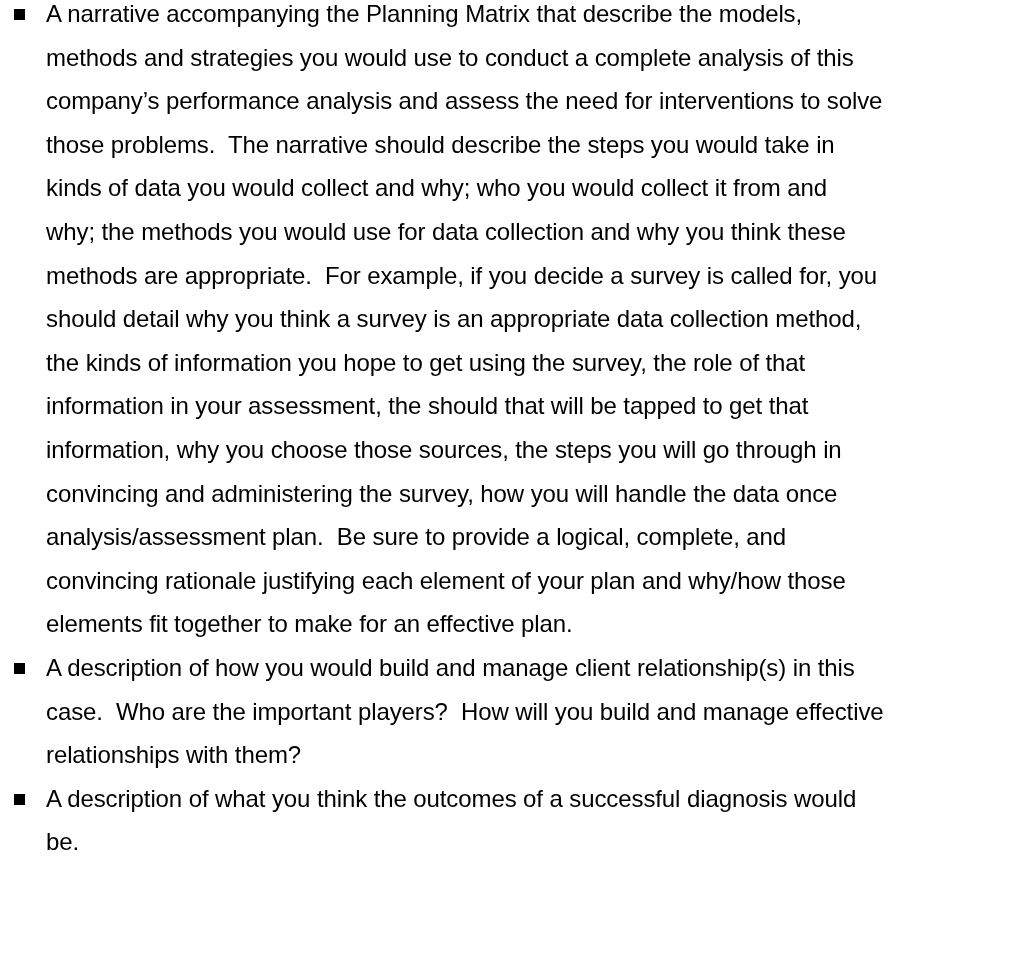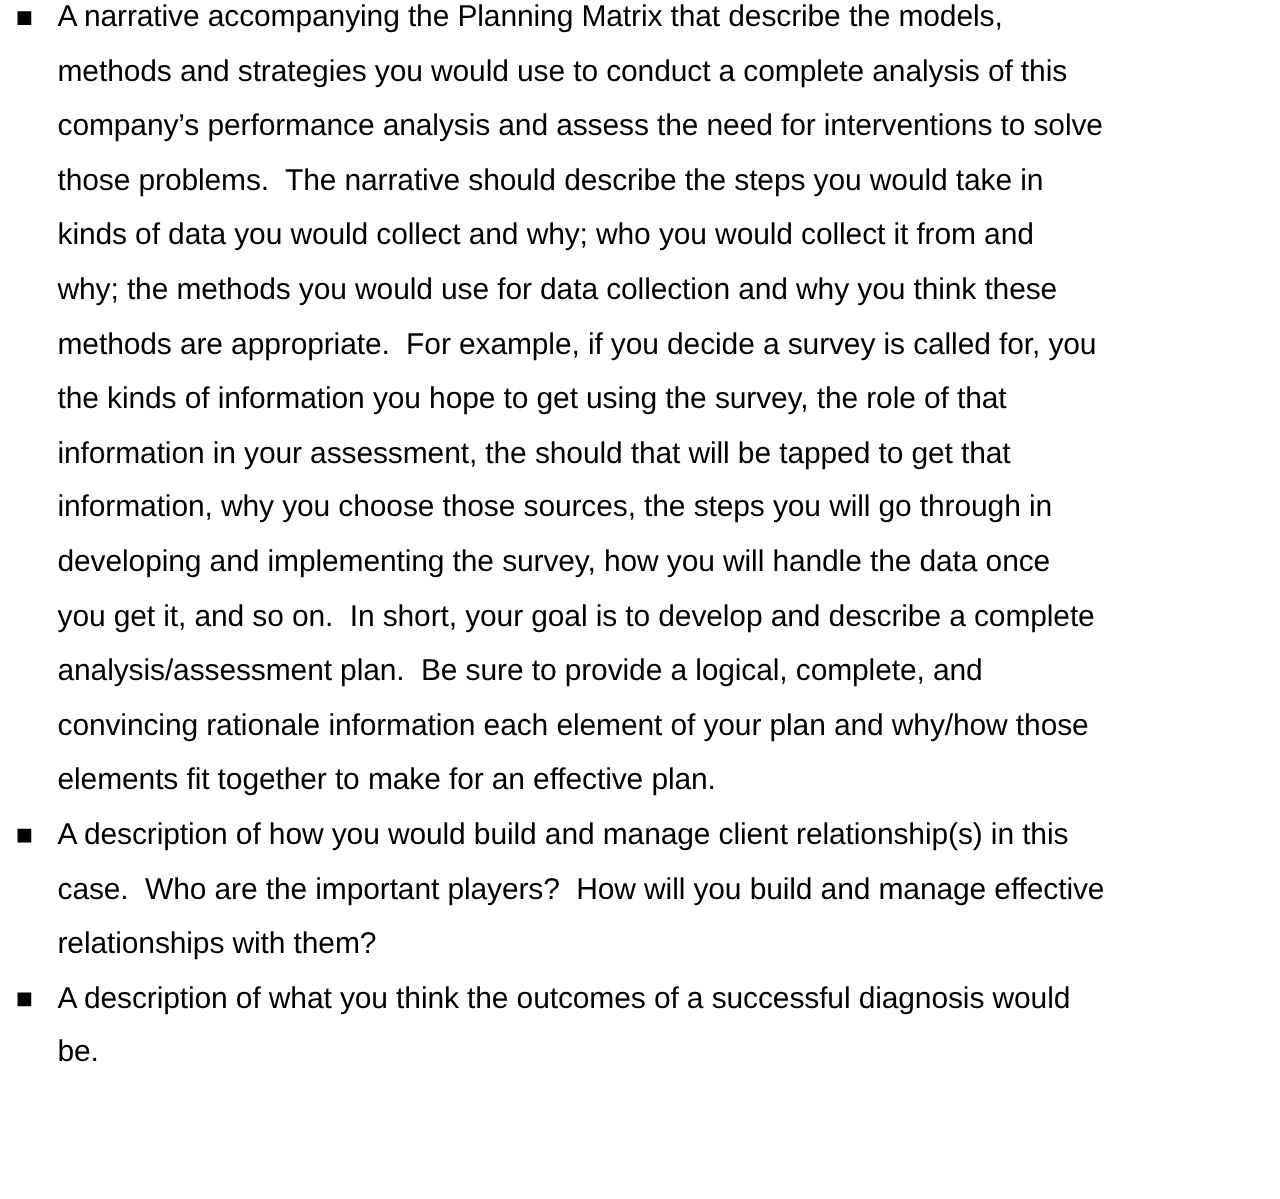--- a/index.html
+++ b/index.html
@@ -52,27 +52,27 @@
   <ul class="bullet-list">
       <li class="bullet-item">
         <span class="bullet-square" style="background: rgb(0, 0, 0);"></span>
         <div class="text-line">A narrative accompanying the Planning Matrix that describe the models,</div>
         <div class="text-line">methods and strategies you would use to conduct a complete analysis of this</div>
         <div class="text-line">company’s performance analysis and assess the need for interventions to solve</div>
         <div class="text-line">those problems.  The narrative should describe the steps you would take in</div>
         <div class="text-line">kinds of data you would collect and why; who you would collect it from and</div>
         <div class="text-line">why; the methods you would use for data collection and why you think these</div>
         <div class="text-line">methods are appropriate.  For example, if you decide a survey is called for, you</div>
+        <div class="text-line">should detail why you think a survey is an appropriate data collection method,</div>
         <div class="text-line">the kinds of information you hope to get using the survey, the role of that</div>
         <div class="text-line">information in your assessment, the should that will be tapped to get that</div>
         <div class="text-line">information, why you choose those sources, the steps you will go through in</div>
-        <div class="text-line">developing and implementing the survey, how you will handle the data once</div>
-        <div class="text-line">you get it, and so on.  In short, your goal is to develop and describe a complete</div>
+        <div class="text-line">convincing and administering the survey, how you will handle the data once</div>
         <div class="text-line">analysis/assessment plan.  Be sure to provide a logical, complete, and</div>
-        <div class="text-line">convincing rationale information each element of your plan and why/how those</div>
+        <div class="text-line">convincing rationale justifying each element of your plan and why/how those</div>
         <div class="text-line">elements fit together to make for an effective plan.</div>
       </li>
       <li class="bullet-item">
         <span class="bullet-square" style="background: rgb(0, 0, 0);"></span>
         <div class="text-line">A description of how you would build and manage client relationship(s) in this</div>
         <div class="text-line">case.  Who are the important players?  How will you build and manage effective</div>
         <div class="text-line">relationships with them?</div>
       </li>
       <li class="bullet-item">
         <span class="bullet-square" style="background: rgb(0, 0, 0);"></span>

